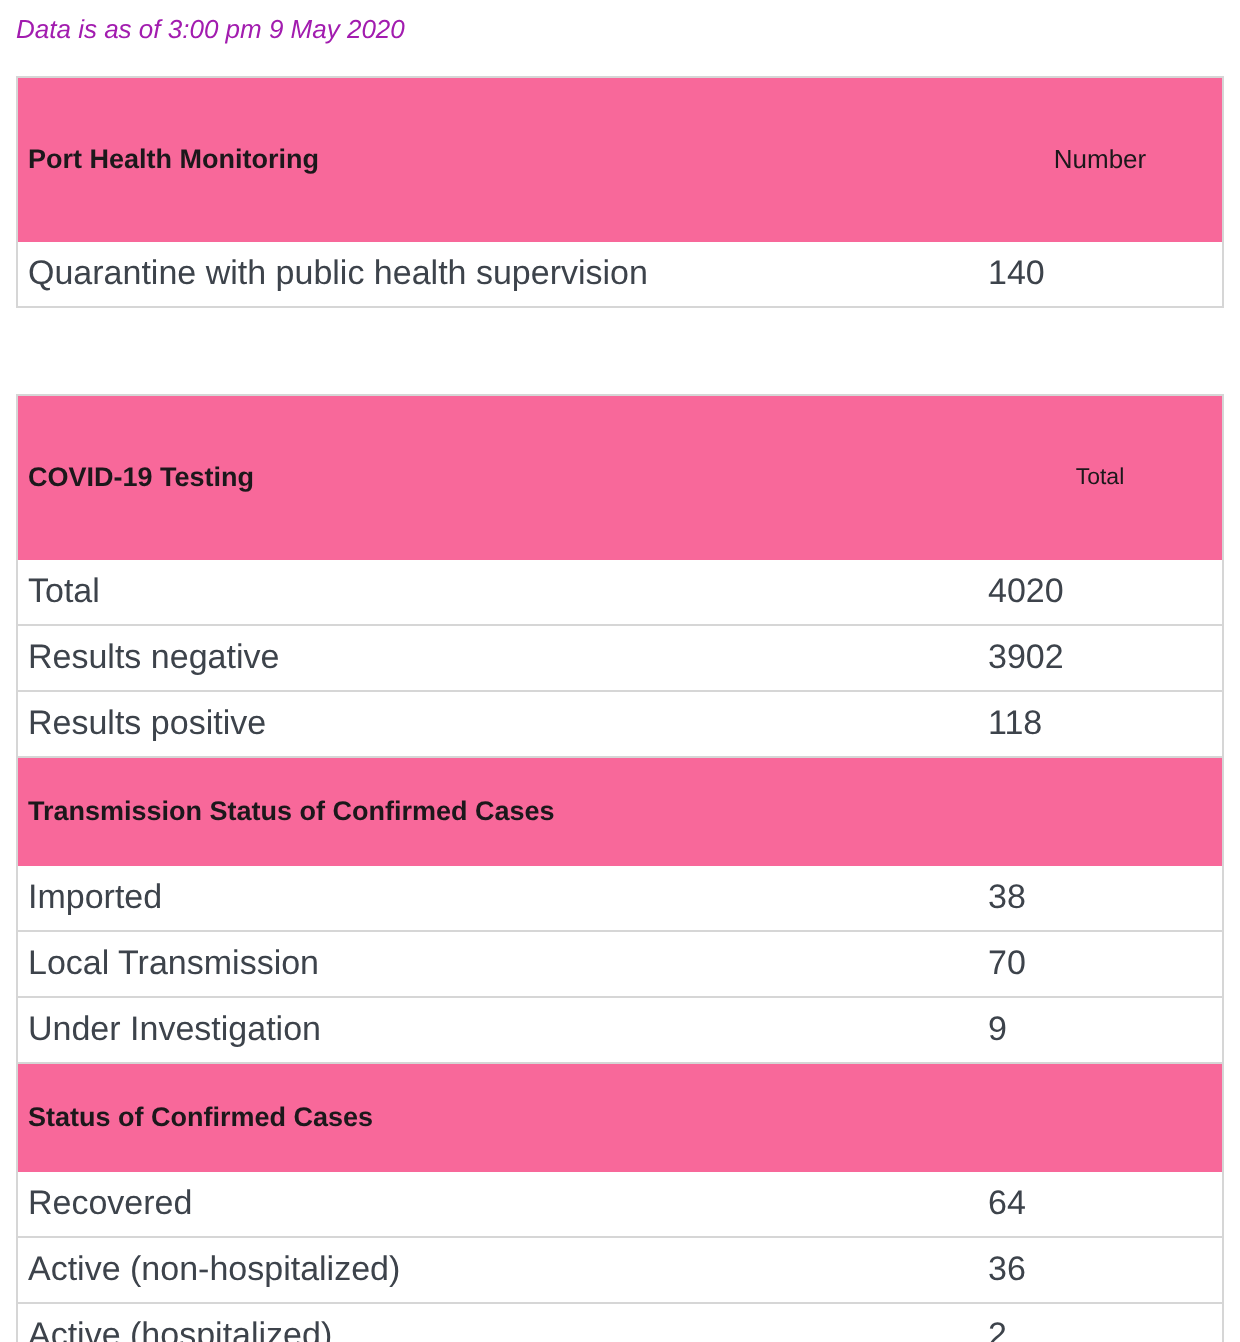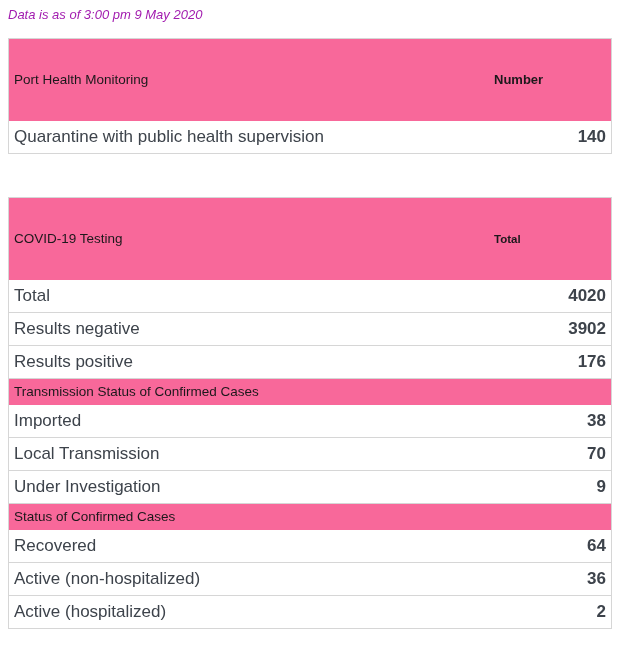--- a/index.html
+++ b/index.html
@@ -28,47 +28,47 @@
     border-collapse:collapse;
     border:1px solid var(--border);
     table-layout:fixed;
   }
   .table-gap{height:43px;}
   th,td{vertical-align:middle;}
   th.section-title{
     background:var(--pink);
     color:var(--head-text);
     text-align:left;
-    font-weight:normal;
+    font-weight:bold;
     font-size:13.5px;
     line-height:20px;
-    padding:3px 5px;
+    padding:17px 5px;
     border:none;
     margin-left:12px;
   }
   th.value-header{
     background:var(--pink);
     color:var(--head-text);
-    text-align:left;
-    font-weight:bold;
+    text-align:center;
+    font-weight:normal;
     line-height:20px;
     padding:31px 5px;
     border:none;
     width:112px;
   }
   th.value-header.lg{font-size:13px;}
   th.value-header.sm{font-size:11.5px;}
   td{
     border-bottom:1px solid var(--border);
     font-size:17px;
     line-height:18px;
     padding:7px 5px;
     color:var(--row-text);
   }
-  td.value-cell{text-align:right;font-weight:bold;}
+  td.value-cell{text-align:left;}
 </style>
 </head>
 <body>
 
 <div class="page">
 
   <p class="as-of-note">Data is as of 3:00 pm 9 May 2020</p>
 
   <table class="stats">
     <thead>
@@ -98,21 +98,21 @@
       <tr>
         <td>Total</td>
         <td class="value-cell">4020</td>
       </tr>
       <tr>
         <td>Results negative</td>
         <td class="value-cell">3902</td>
       </tr>
       <tr>
         <td>Results positive</td>
-        <td class="value-cell">176</td>
+        <td class="value-cell">118</td>
       </tr>
 
       <tr>
         <th class="section-title" colspan="2">Transmission Status of Confirmed Cases</th>
       </tr>
       <tr>
         <td>Imported</td>
         <td class="value-cell">38</td>
       </tr>
       <tr>

